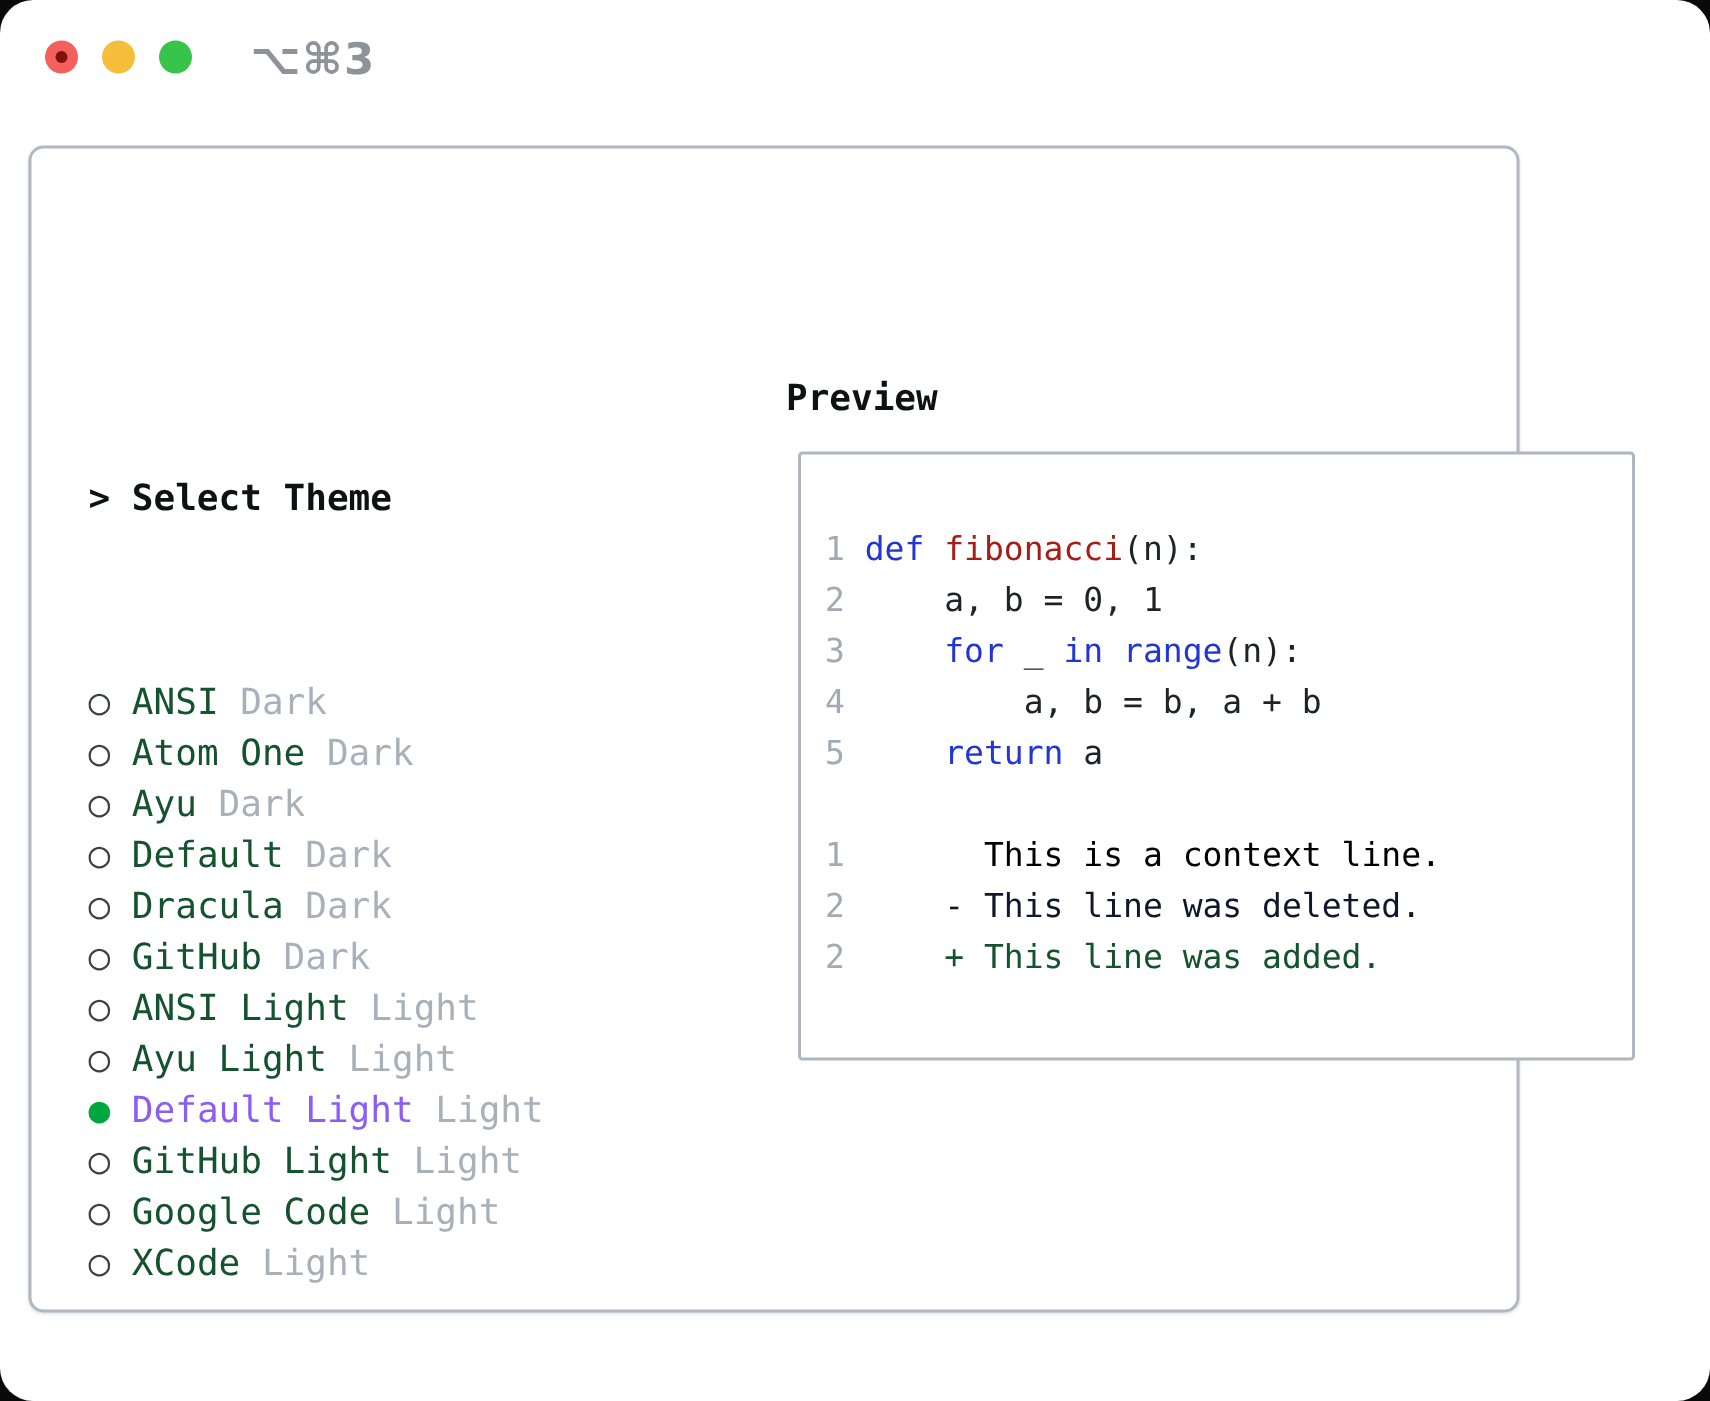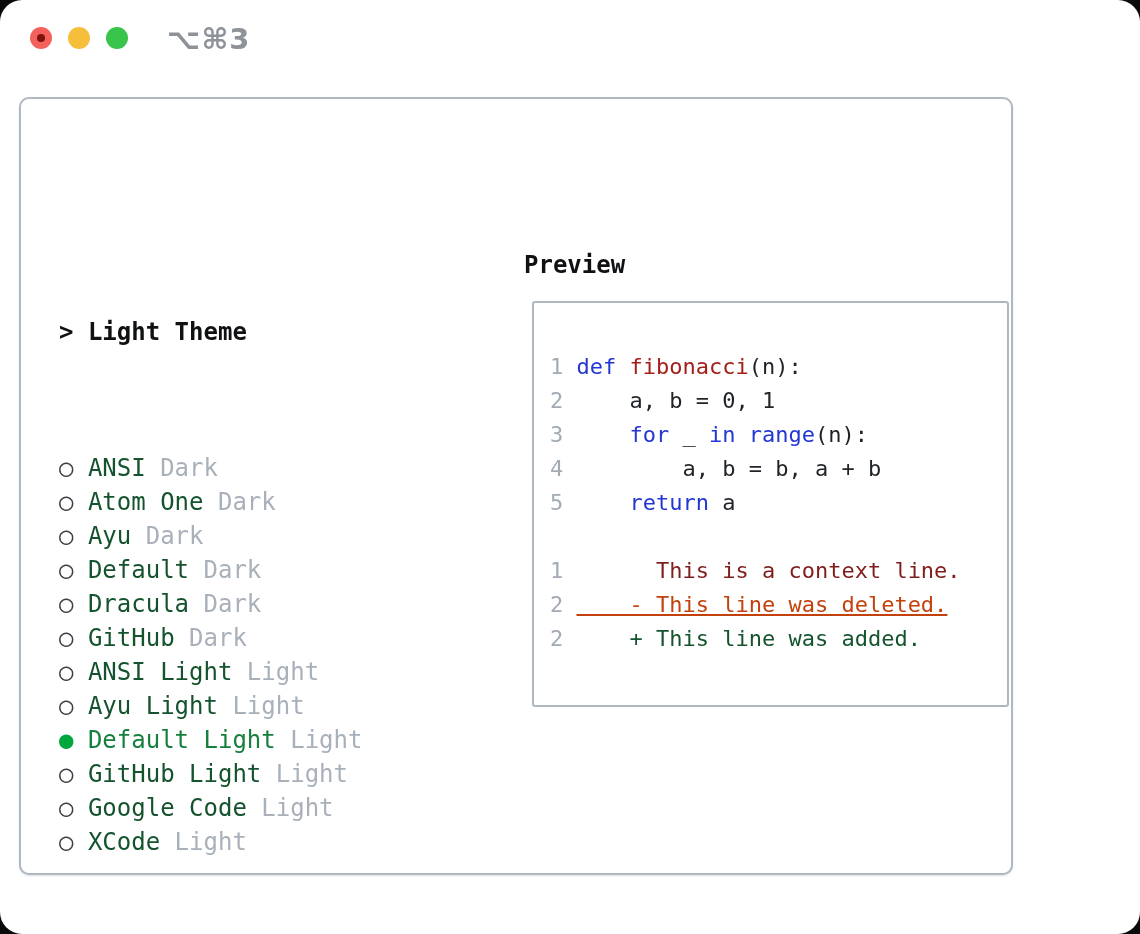--- a/index.html
+++ b/index.html
@@ -45,63 +45,63 @@
     position: absolute; left: 38px; top: 148px;
     font-size: 24px; line-height: 34px; white-space: pre;
     color: #3a4047;
   }
   .row { height: 34px; white-space: pre; }
   .header-row { font-weight: 700; color: #0f1113; }
   .prompt { display: inline-block; width: 2ch; font-weight: 700; color: #0f1113; }
   .bullet { color: #3a4047; }
   .bullet.sel { color: #00a63e; }
   .name { color: #14532d; }
-  .name.sel { color: #15803d; }
+  .name.sel { color: #8b5cf6; }
   .variant { color: #a8b0ba; text-align: center; }
   
   .preview-header {
     position: absolute; left: 503px; top: 149px;
     font-size: 24px; line-height: 34px; font-weight: 700; color: #0f1113;
     white-space: pre;
   }
   .preview-box {
     position: absolute; left: 511px; top: 202px;
-    width: 477px; height: 406px; box-sizing: border-box;
+    width: 558px; height: 406px; box-sizing: border-box;
     border: 2px solid #aeb6bf; border-radius: 3px;
     background: #ffffff;
   }
   .code {
     padding: 47px 0 0 16px;
     font-size: 22px; line-height: 34px; white-space: pre;
   }
   .cline { height: 34px; white-space: pre; }
   .ln    { color: #a2aab4; }
   .kw    { color: #2336d4; }
   .fn    { color: #a41e18; }
   .plain { color: #1f2327; }
-  .ctx   { color: #7f1d1d; }
-  .del   { color: #c2410c; text-decoration: underline; }
+  .ctx   { color: #000000; }
+  .del   { color: #0f172a; }
   .add   { color: #14532d; }
 </style>
 </head>
 <body>
 
 <div class="window">
 
   <span class="dot dot-red">
       <span class="dot-inner"></span>
     </span>
   <span class="dot dot-yellow"></span>
   <span class="dot dot-green"></span>
   <span class="window-title">⌥⌘3</span>
 
   <div class="panel">
 
     <div class="left-col">
-      <div class="row header-row"><span class="prompt">&gt;</span><span>Light Theme</span></div>
+      <div class="row header-row"><span class="prompt">&gt;</span><span>Select Theme</span></div>
 
       <div id="theme-list"><div class="row"><span class="bullet">○ </span><span class="name">ANSI</span><span class="variant"> Dark</span></div><div class="row"><span class="bullet">○ </span><span class="name">Atom One</span><span class="variant"> Dark</span></div><div class="row"><span class="bullet">○ </span><span class="name">Ayu</span><span class="variant"> Dark</span></div><div class="row"><span class="bullet">○ </span><span class="name">Default</span><span class="variant"> Dark</span></div><div class="row"><span class="bullet">○ </span><span class="name">Dracula</span><span class="variant"> Dark</span></div><div class="row"><span class="bullet">○ </span><span class="name">GitHub</span><span class="variant"> Dark</span></div><div class="row"><span class="bullet">○ </span><span class="name">ANSI Light</span><span class="variant"> Light</span></div><div class="row"><span class="bullet">○ </span><span class="name">Ayu Light</span><span class="variant"> Light</span></div><div class="row"><span class="bullet sel">● </span><span class="name sel">Default Light</span><span class="variant"> Light</span></div><div class="row"><span class="bullet">○ </span><span class="name">GitHub Light</span><span class="variant"> Light</span></div><div class="row"><span class="bullet">○ </span><span class="name">Google Code</span><span class="variant"> Light</span></div><div class="row"><span class="bullet">○ </span><span class="name">XCode</span><span class="variant"> Light</span></div></div>
 
       
 
       
 
       
 
       

